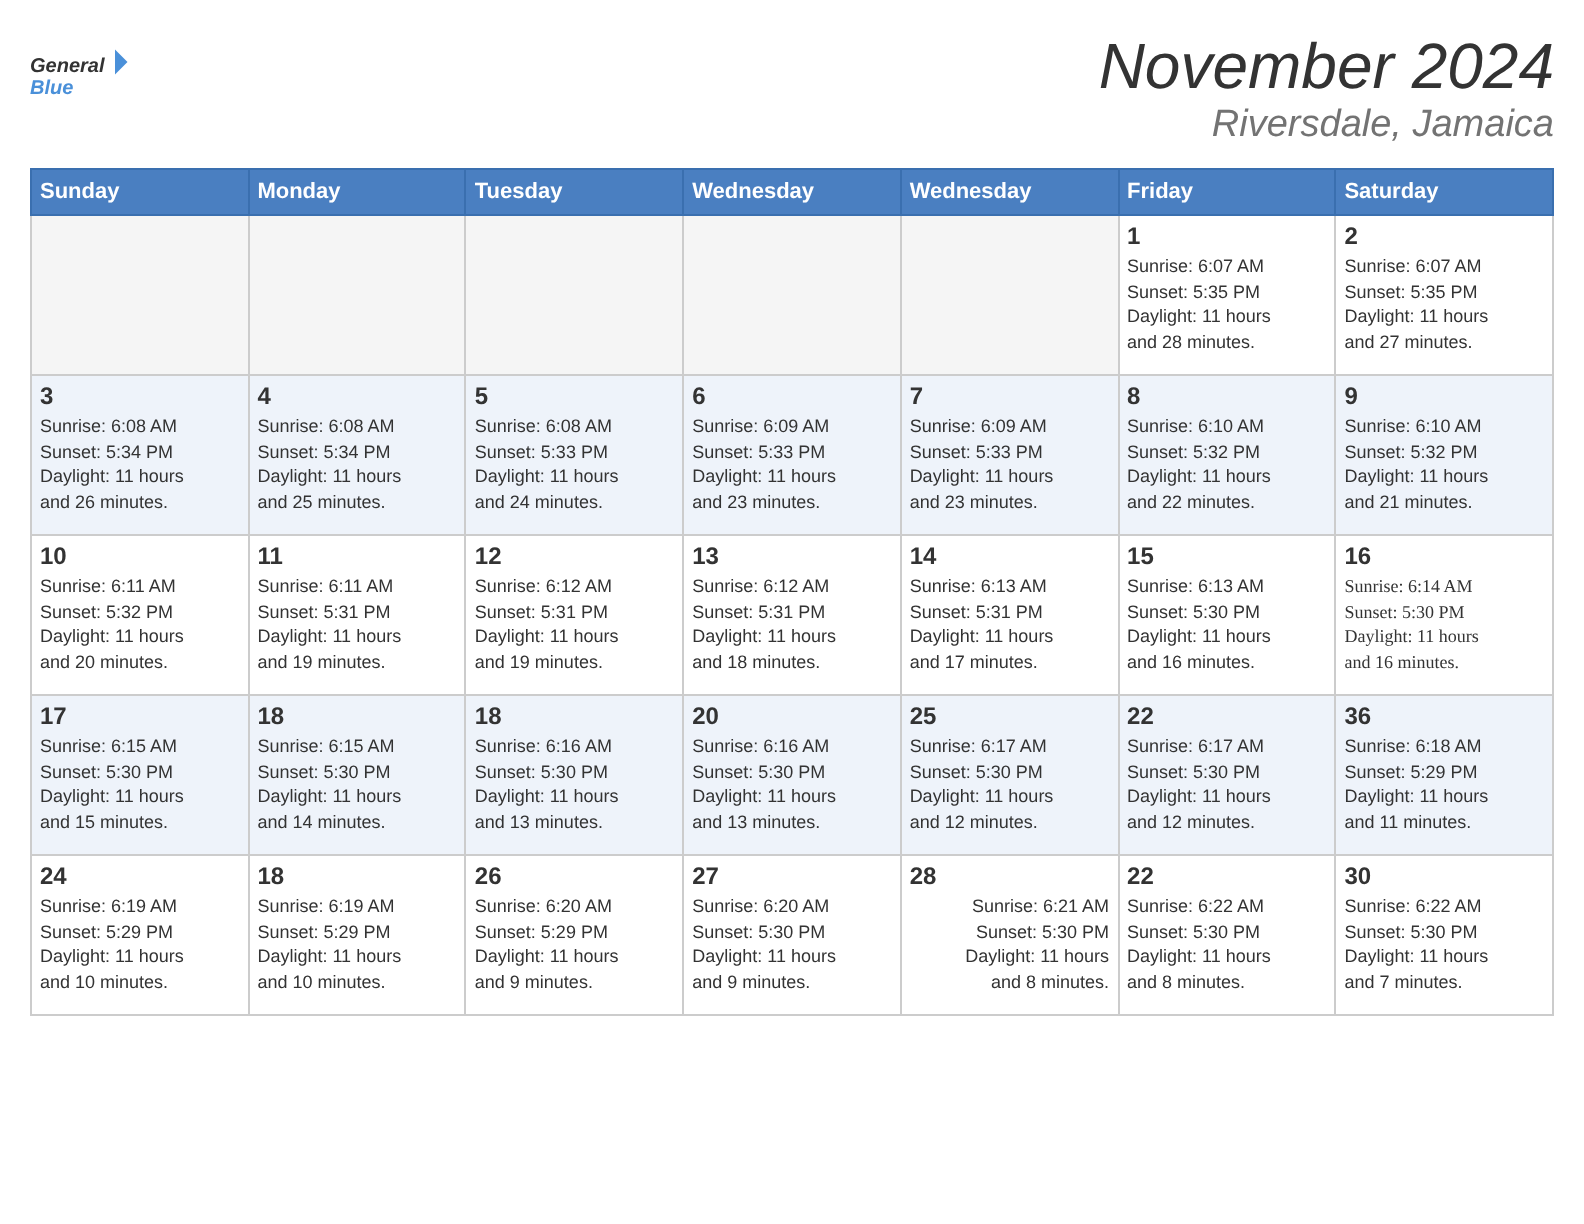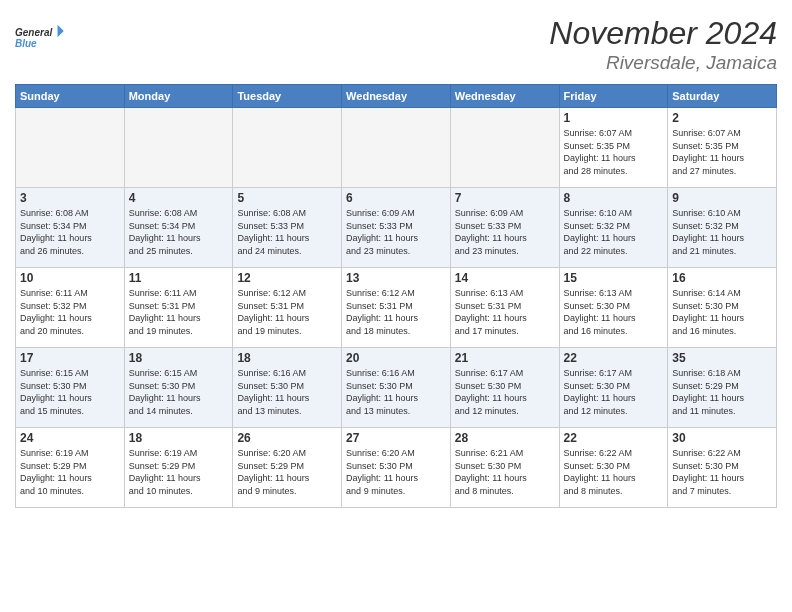--- a/index.html
+++ b/index.html
@@ -216,21 +216,21 @@
         </td>
         <td>
           <span class="day-num">15</span>
           <div class="day-info" style="white-space: pre-line;">Sunrise: 6:13 AM
 Sunset: 5:30 PM
 Daylight: 11 hours
 and 16 minutes.</div>
         </td>
         <td>
           <span class="day-num">16</span>
-          <div class="day-info" style="white-space: pre-line;">Sunrise: 6:14 AM
+          <div class="day-info" style="white-space: pre-line; font-family: Liberation Serif, serif;">Sunrise: 6:14 AM
 Sunset: 5:30 PM
 Daylight: 11 hours
 and 16 minutes.</div>
         </td>
       </tr>
       <tr>
         <td class="alt-row">
           <span class="day-num">17</span>
           <div class="day-info" style="white-space: pre-line;">Sunrise: 6:15 AM
 Sunset: 5:30 PM
@@ -252,35 +252,35 @@
 and 13 minutes.</div>
         </td>
         <td class="alt-row">
           <span class="day-num">20</span>
           <div class="day-info" style="white-space: pre-line;">Sunrise: 6:16 AM
 Sunset: 5:30 PM
 Daylight: 11 hours
 and 13 minutes.</div>
         </td>
         <td class="alt-row">
-          <span class="day-num">21</span>
+          <span class="day-num">25</span>
           <div class="day-info" style="white-space: pre-line;">Sunrise: 6:17 AM
 Sunset: 5:30 PM
 Daylight: 11 hours
 and 12 minutes.</div>
         </td>
         <td class="alt-row">
           <span class="day-num">22</span>
           <div class="day-info" style="white-space: pre-line;">Sunrise: 6:17 AM
 Sunset: 5:30 PM
 Daylight: 11 hours
 and 12 minutes.</div>
         </td>
         <td class="alt-row">
-          <span class="day-num">35</span>
+          <span class="day-num">36</span>
           <div class="day-info" style="white-space: pre-line;">Sunrise: 6:18 AM
 Sunset: 5:29 PM
 Daylight: 11 hours
 and 11 minutes.</div>
         </td>
       </tr>
       <tr>
         <td>
           <span class="day-num">24</span>
           <div class="day-info" style="white-space: pre-line;">Sunrise: 6:19 AM
@@ -304,21 +304,21 @@
         </td>
         <td>
           <span class="day-num">27</span>
           <div class="day-info" style="white-space: pre-line;">Sunrise: 6:20 AM
 Sunset: 5:30 PM
 Daylight: 11 hours
 and 9 minutes.</div>
         </td>
         <td>
           <span class="day-num">28</span>
-          <div class="day-info" style="white-space: pre-line;">Sunrise: 6:21 AM
+          <div class="day-info" style="white-space: pre-line; text-align: right;">Sunrise: 6:21 AM
 Sunset: 5:30 PM
 Daylight: 11 hours
 and 8 minutes.</div>
         </td>
         <td>
           <span class="day-num">22</span>
           <div class="day-info" style="white-space: pre-line;">Sunrise: 6:22 AM
 Sunset: 5:30 PM
 Daylight: 11 hours
 and 8 minutes.</div>

